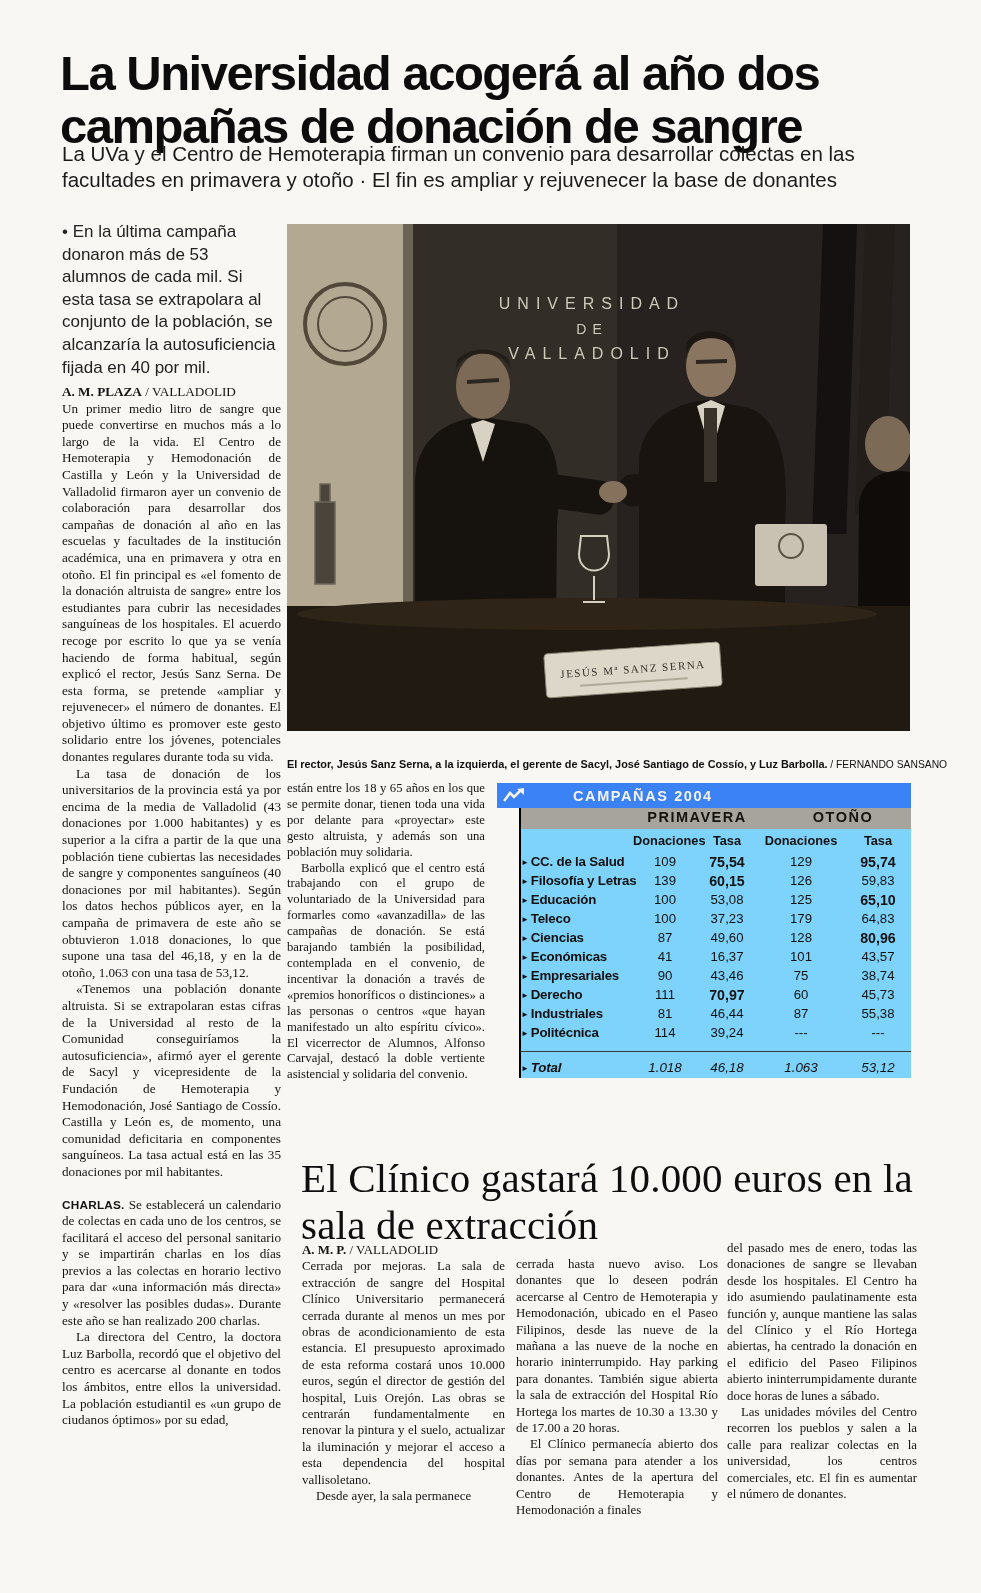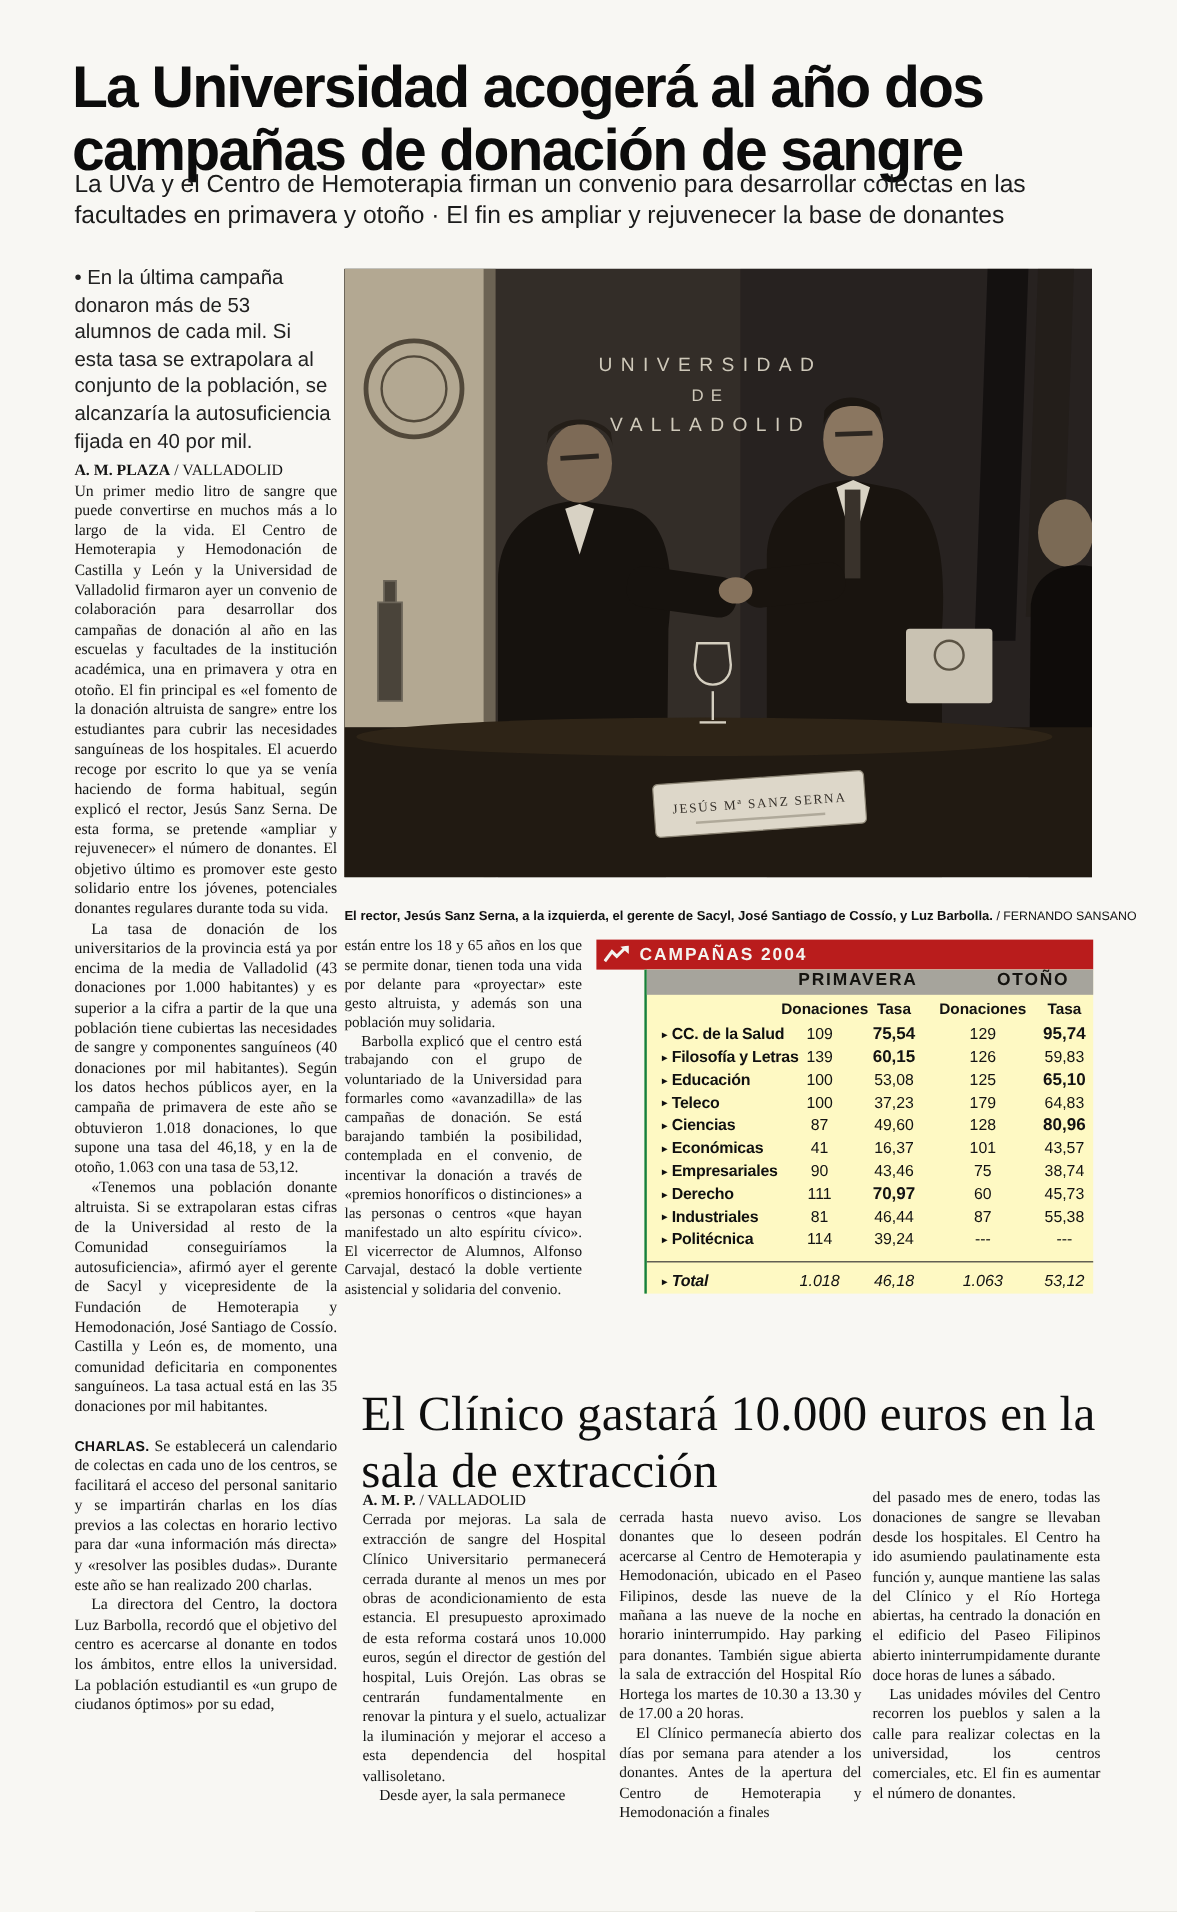--- a/index.html
+++ b/index.html
@@ -30,33 +30,33 @@
   .caption{position:absolute;left:287px;top:741px;width:712px;font-size:10.9px;font-weight:700;
     white-space:nowrap;color:#101010;margin-top:17px;}
   .caption .credit{font-weight:400;font-size:10.3px;}
 
   
   .col-mid{position:absolute;left:287px;top:781px;width:198px;}
   .col-mid p{font-size:12.7px;line-height:15.9px;}
 
   
   .tablebox{position:absolute;left:497px;top:783px;width:414px;}
-  .tb-title{height:25px;background:#b91c1c;color:#f4f3ef;display:flex;align-items:center;
-    font-weight:700;font-size:14.5px;letter-spacing:1.6px;padding-left:4px;}
+  .tb-title{height:25px;background:#3b82f6;color:#f4f3ef;display:flex;align-items:center;
+    font-weight:700;font-size:14.5px;letter-spacing:1.6px;padding-left:4px;gap:40px;}
   .tb-icon{width:26px;height:20px;display:flex;align-items:center;justify-content:center;margin-right:6px;}
-  .tb-content{margin-left:40px;border-left:2px solid #15803d;background:#fef9c3;}
+  .tb-content{margin-left:22px;border-left:2px solid #000000;background:#7dd3fc;}
   .tb-seasons{position:relative;height:21px;background:#a6a49c;}
   .tb-seasons span{position:absolute;top:1px;transform:translateX(-50%);
     font-weight:700;font-size:14.5px;letter-spacing:1.5px;color:#14130f;}
   .tb-season-1{left:176px;} .tb-season-2{left:322px;text-align:center;}
   .tb-grid{display:grid;grid-template-columns:112px 64px 60px 88px 1fr;align-items:center;}
   .tb-headrow{height:23px;}
   .tb-headrow div{font-weight:700;font-size:12.8px;text-align:center;color:#111;}
   .tb-row{height:19px;}
-  .tb-label{font-weight:700;font-size:13.3px;letter-spacing:-0.2px;white-space:nowrap;color:#101010;padding-left:11px;}
+  .tb-label{font-weight:700;font-size:13.3px;letter-spacing:-0.2px;white-space:nowrap;color:#101010;}
   .tb-arrow{font-size:8px;margin-right:2px;vertical-align:1px;}
   .tb-num{font-size:13.2px;text-align:center;color:#121212;}
   .tb-bold{font-weight:700;font-size:14.2px;}
   .tb-sep{border-top:1px solid #3c3b38;margin:9px 0 4px 0;}
   .tb-total .tb-label, .tb-total .tb-num{font-size:13.4px;}
   .tb-total{height:22px;font-style:italic;}
   .tb-total .tb-label{font-weight:700;}
 
   
   .a2-head{position:absolute;left:301px;top:1121px;width:622px;

